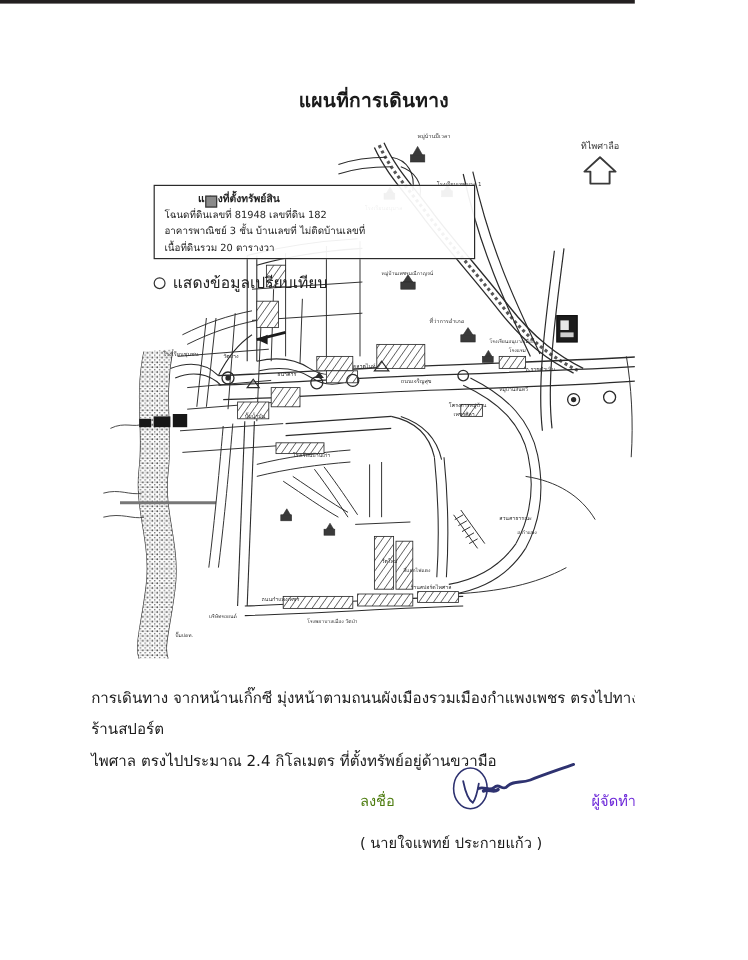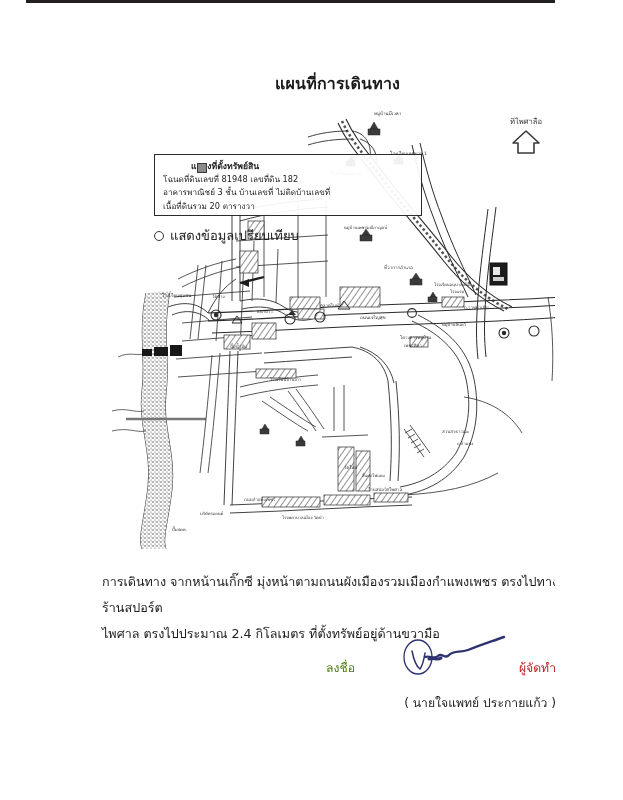--- a/index.html
+++ b/index.html
@@ -11,21 +11,20 @@
     font-family: "DejaVu Sans", "Liberation Sans", sans-serif;
   }
   .page {
     position: relative;
     width: 529px;
     height: 800px;
     background: #ffffff;
     overflow: hidden;
     border-top: 3px solid #231f20;
     box-sizing: border-box;
-    margin-left: 26px;
   }
 
   
   .doc-title {
     position: absolute;
     top: 68px;
     left: 0;
     width: 623px;
     text-align: center;
     font-size: 16px;
@@ -135,36 +134,36 @@
     left: 0;
     top: 0;
     font-size: 12.2px;
     color: #4d7c0f;
   }
   .sig-label-right {
     position: absolute;
     right: 0;
     top: 0;
     font-size: 12.2px;
-    color: #b91c1c;
+    color: #6d28d9;
   }
   .signature-mark {
     position: absolute;
     left: 370px;
     top: 632px;
     width: 110px;
     height: 46px;
     pointer-events: none;
   }
   .sig-name {
     position: absolute;
     left: 300px;
     top: 690px;
     width: 230px;
-    text-align: right;
+    text-align: left;
     font-size: 12.2px;
     color: #1a1a1a;
   }
 
   
   .mlbl { font-family: "DejaVu Sans", sans-serif; fill: #2a2a2a; }
 </style>
 </head>
 <body>
 

